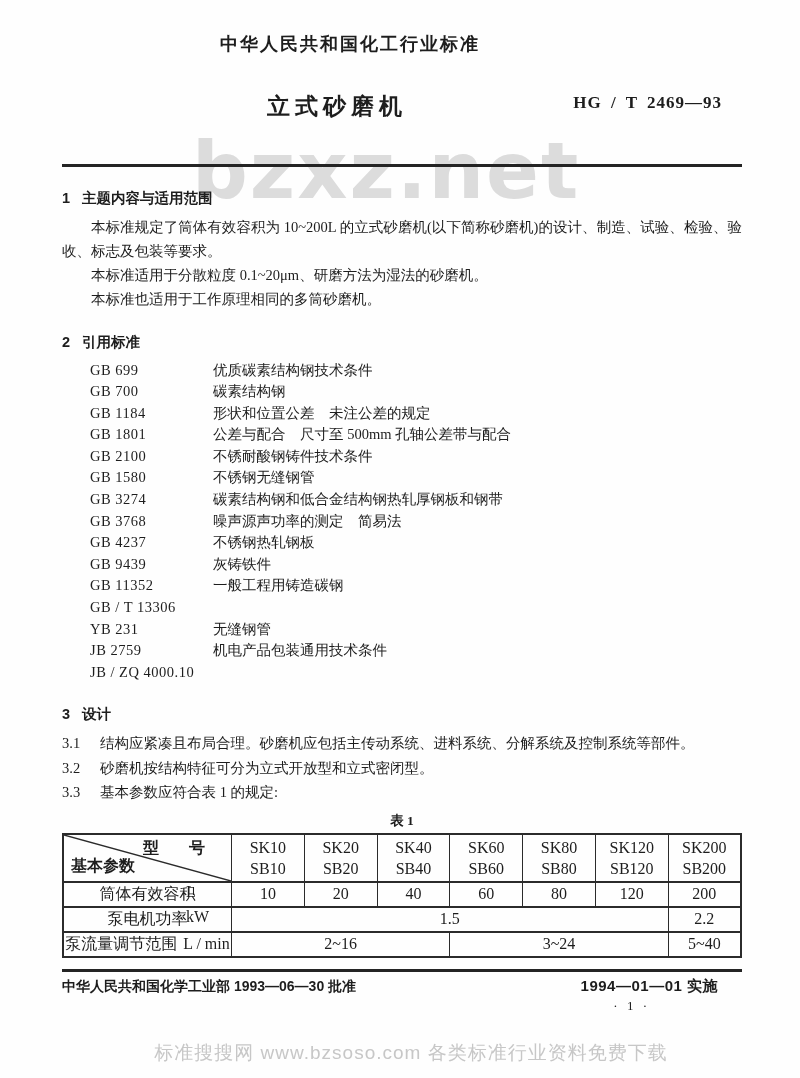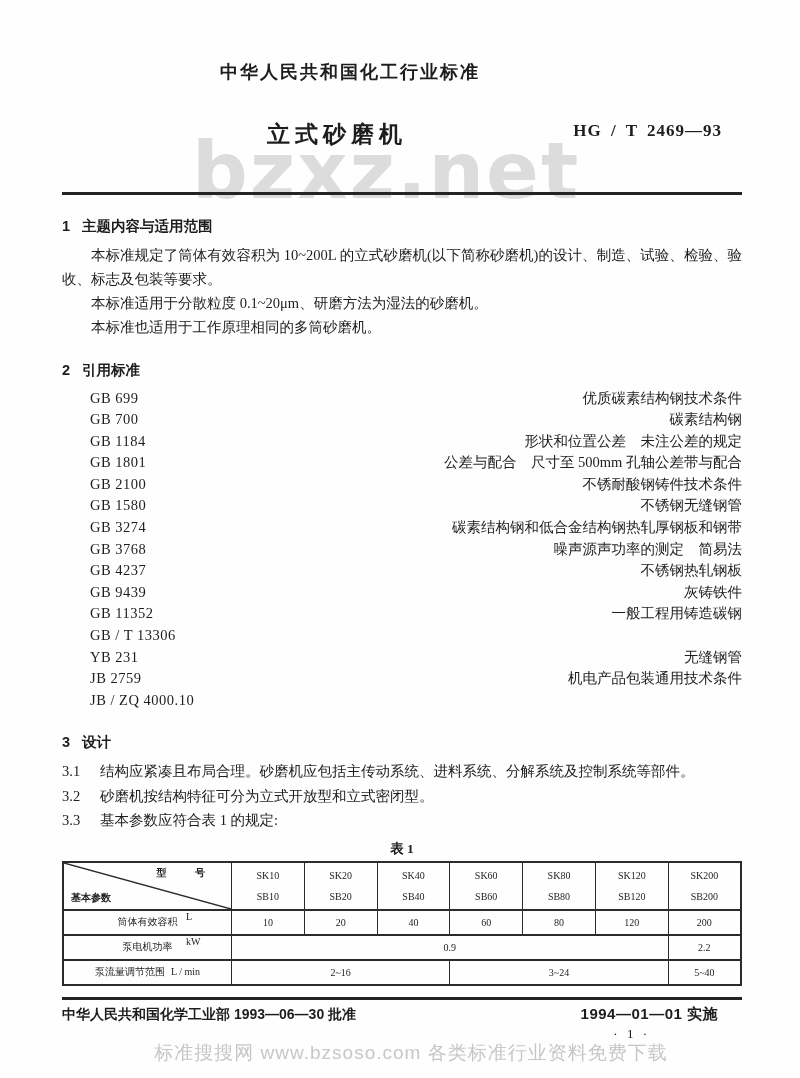--- a/index.html
+++ b/index.html
@@ -11,21 +11,21 @@
   
   .wm-center{
     position:absolute;top:126px;left:192px;z-index:0;
     font-family:"DejaVu Sans","Liberation Sans",sans-serif;
     font-size:78px;font-weight:bold;letter-spacing:2px;color:#dcdcdc;
     user-select:none;white-space:nowrap;
   }
   .content{position:relative;z-index:1;padding:0 58px 0 62px;}
   
   .std-type{
-    padding-top:60px;text-align:center;transform:translateX(-52px);
+    padding-top:32px;text-align:center;transform:translateX(-52px);
     font-size:18px;font-weight:bold;letter-spacing:2px;line-height:24px;
   }
   .title-row{position:relative;margin-top:36px;height:30px;}
   .doc-title{
     position:absolute;left:0;right:0;text-align:center;transform:translateX(-65px);
     font-size:23px;font-weight:bold;letter-spacing:5px;line-height:30px;
   }
   .std-number{
     position:absolute;right:20px;top:1px;
     font-size:17px;font-weight:bold;letter-spacing:1px;word-spacing:4px;
@@ -40,31 +40,31 @@
   .sec-heading .sec-num{margin-right:12px;}
   .para{
     margin:7px 0 0 0;font-size:14.5px;line-height:24px;
     text-indent:2em;text-align:justify;
   }
   .para.tight{margin-top:0;}
   
   .refs{margin-top:8px;}
   .ref-row{display:flex;line-height:21.6px;font-size:14.5px;padding-left:28px;}
   .ref-code{width:123px;flex:0 0 123px;letter-spacing:0.5px;}
-  .ref-title{flex:1;text-align:right;}
+  .ref-title{flex:1;}
   
   .clauses{margin-top:7px;}
   .clause{display:flex;font-size:14.5px;line-height:24.5px;}
   .cl-num{flex:0 0 38px;}
   .cl-text{flex:1;}
   
   .tbl-caption{margin-top:7px;text-align:center;font-size:13.5px;font-weight:bold;line-height:18px;}
   table.params{
     margin-top:3px;width:680px;border-collapse:collapse;table-layout:fixed;
-    font-size:10px;
+    font-size:16px;
     padding-left:28px;
   }
   table.params th,table.params td{
     border-left:1px solid #2b2b2b;border-top:2px solid #2b2b2b;
     padding:0;text-align:center;vertical-align:middle;font-weight:normal;
   }
   table.params{border:2px solid #2b2b2b;border-top-width:2.5px;}
   th.corner{position:relative;width:167px;height:46px;}
   .corner-svg{position:absolute;left:0;top:0;width:100%;height:100%;display:block;}
   .corner-top{position:absolute;top:3px;right:26px;font-weight:bold;word-spacing:26px;}
@@ -252,21 +252,21 @@
             <td class="val">10</td>
             <td class="val">20</td>
             <td class="val">40</td>
             <td class="val">60</td>
             <td class="val">80</td>
             <td class="val">120</td>
             <td class="val">200</td>
           </tr>
           <tr>
             <th class="row-label"><span>泵电机功率</span><span class="row-unit">kW</span></th>
-            <td class="val" colspan="6">0.9</td>
+            <td class="val" colspan="6">1.5</td>
             <td class="val">2.2</td>
           </tr>
           <tr>
             <th class="row-label"><span>泵流量调节范围</span><span class="row-unit inline">L / min</span></th>
             <td class="val" colspan="3">2~16</td>
             <td class="val" colspan="3">3~24</td>
             <td class="val">5~40</td>
           </tr>
         </tbody>
     </table>

